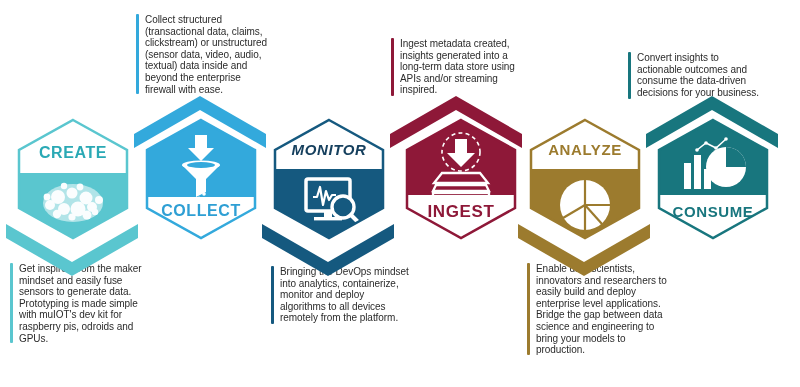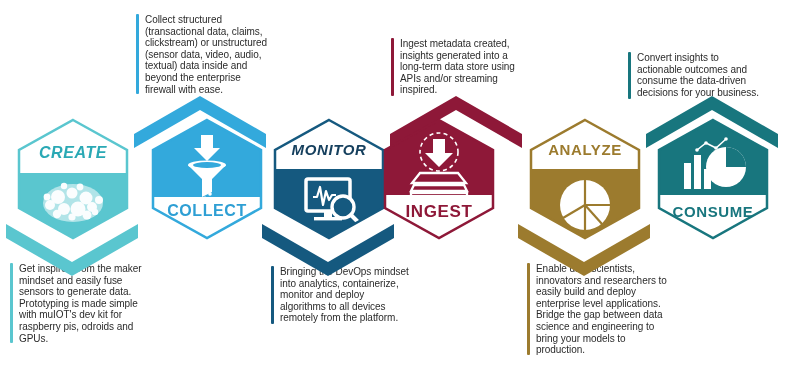--- a/index.html
+++ b/index.html
@@ -115,21 +115,21 @@
 
     <path d="M 262 224 L 328 262 L 394 224 L 394 238 L 328 276 L 262 238 Z" fill="#15597f"></path>
 
     <path d="M 390 148 L 456 110 L 522 148 L 522 134 L 456 96 L 390 134 Z" fill="#8e1838"></path>
 
     <path d="M 518 224 L 584 262 L 650 224 L 650 238 L 584 276 L 518 238 Z" fill="#9c7b2e"></path>
 
     <path d="M 646 148 L 712 110 L 778 148 L 778 134 L 712 96 L 646 134 Z" fill="#18767e"></path>
   </svg>
 
-  <div class="hexwrap" style="left:14px;top:117px;font-style:italic;">
+  <div class="hexwrap" style="left:14px;top:117px;">
     <svg class="hexsvg" width="118" height="124" viewBox="0 0 118 124">
       <defs>
         <clipPath id="clipCreate">
             <polygon points="59,3 113,33 113,91 59,121 5,91 5,33"></polygon>
           </clipPath>
       </defs>
       <g clip-path="url(#clipCreate)">
         <rect x="0" y="0" width="118" height="56" fill="#ffffff"></rect>
         <rect x="0" y="56" width="118" height="68" fill="#5ac6cf"></rect>
 
@@ -150,21 +150,21 @@
           <circle cx="66" cy="70" r="3.4"></circle>
             <circle cx="50" cy="69" r="3.2"></circle>
           <circle cx="81" cy="95" r="3.2"></circle>
         </g>
       </g>
       <polygon points="59,3 113,33 113,91 59,121 5,91 5,33" fill="none" stroke="#5ac6cf" stroke-width="2.5"></polygon>
       <text class="hexlabel" x="59" y="41" font-size="16" fill="#2aa9b5">CREATE</text>
     </svg>
   </div>
 
-  <div class="hexwrap" style="left:148px;top:117px;">
+  <div class="hexwrap" style="left:142px;top:117px;">
     <svg class="hexsvg" width="118" height="124" viewBox="0 0 118 124">
       <defs>
         <clipPath id="clipCollect">
             <polygon points="59,3 113,33 113,91 59,121 5,91 5,33"></polygon>
           </clipPath>
       </defs>
       <g clip-path="url(#clipCollect)">
         <rect x="0" y="0" width="118" height="80" fill="#33a9dc"></rect>
         <rect x="0" y="80" width="118" height="44" fill="#ffffff"></rect>
         <g fill="#ffffff">
@@ -199,21 +199,21 @@
           <polyline points="43,80 47,80 50,70 53,88 56,74 59,83 62,78 66,78" fill="none" stroke="#ffffff" stroke-width="2.2" stroke-linejoin="round"></polyline>
           <circle cx="73" cy="90" r="11" fill="#15597f" stroke="#ffffff" stroke-width="3.4"></circle>
           <line x1="81" y1="98" x2="89" y2="106" stroke="#ffffff" stroke-width="4" stroke-linecap="round"></line>
         </g>
       </g>
       <polygon points="59,3 113,33 113,91 59,121 5,91 5,33" fill="none" stroke="#15597f" stroke-width="2.5"></polygon>
       <text class="hexlabel" x="59" y="38" font-size="15" fill="#16405e">MONITOR</text>
     </svg>
   </div>
 
-  <div class="hexwrap" style="left:380px;top:117px;">
+  <div class="hexwrap" style="left:402px;top:117px;">
     <svg class="hexsvg" width="118" height="124" viewBox="0 0 118 124">
       <defs>
         <clipPath id="clipIngest">
             <polygon points="59,3 113,33 113,91 59,121 5,91 5,33"></polygon>
           </clipPath>
       </defs>
       <g clip-path="url(#clipIngest)">
         <rect x="0" y="0" width="118" height="78" fill="#8e1838"></rect>
         <rect x="0" y="78" width="118" height="46" fill="#ffffff"></rect>
         <g>

